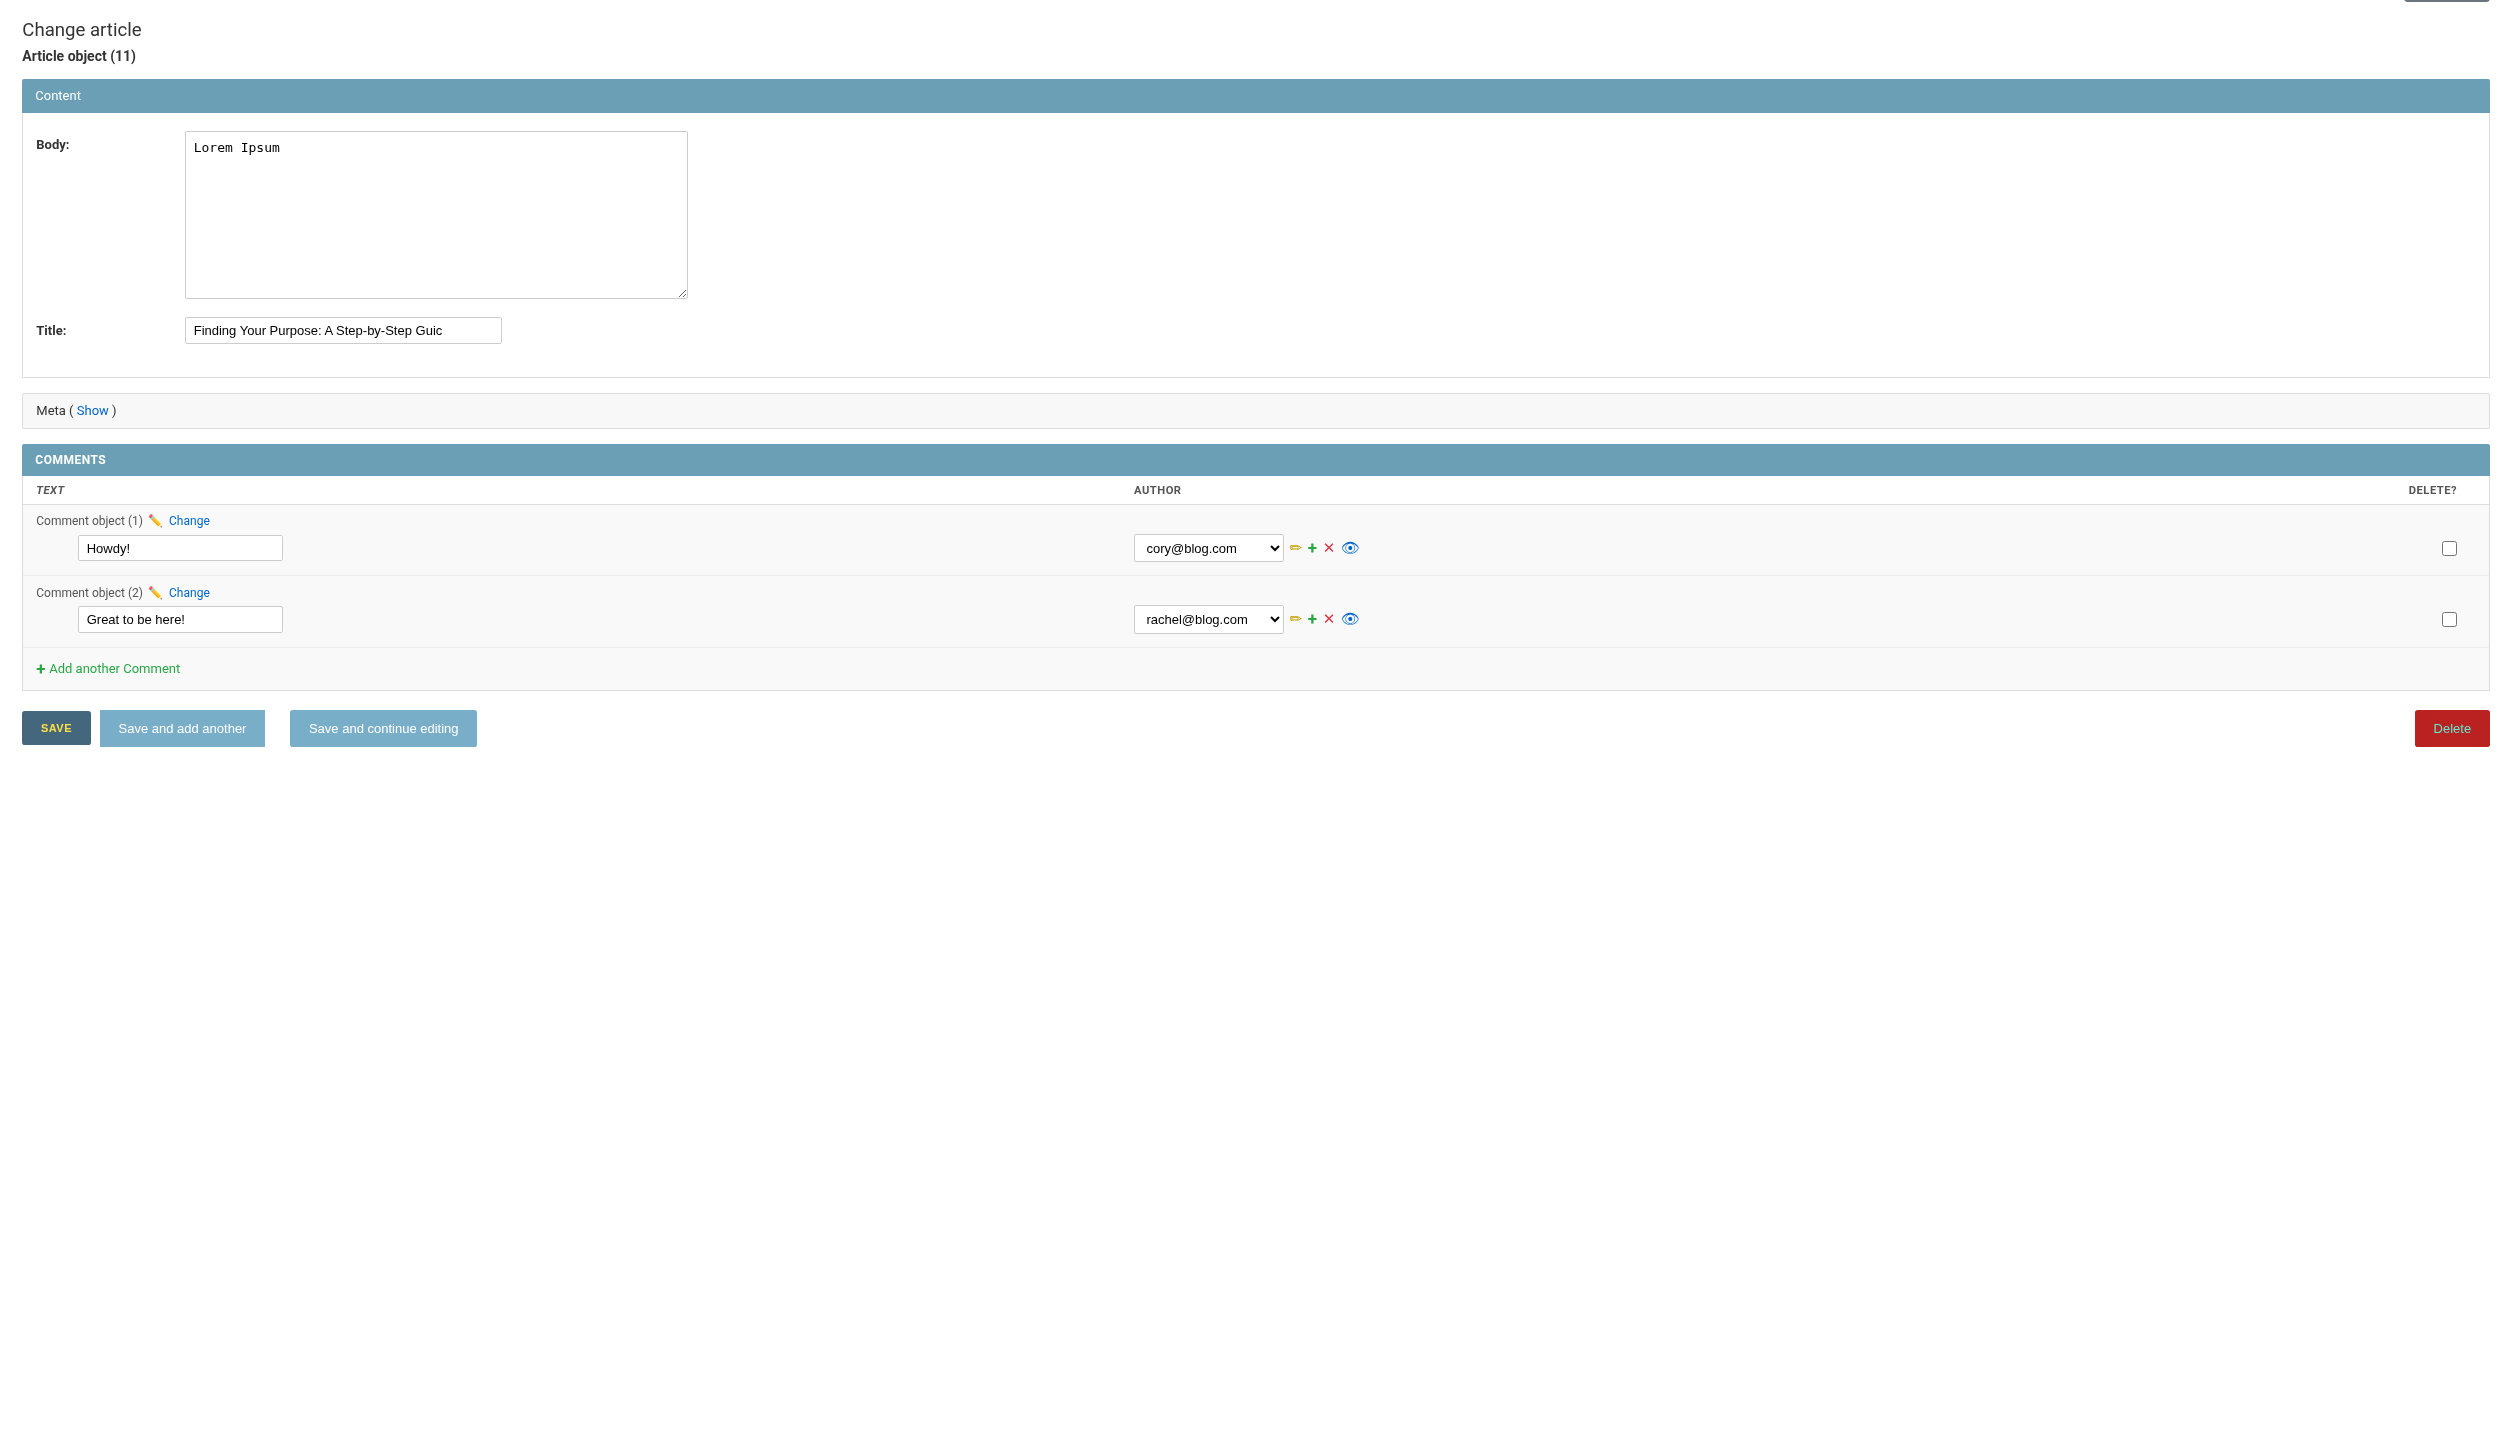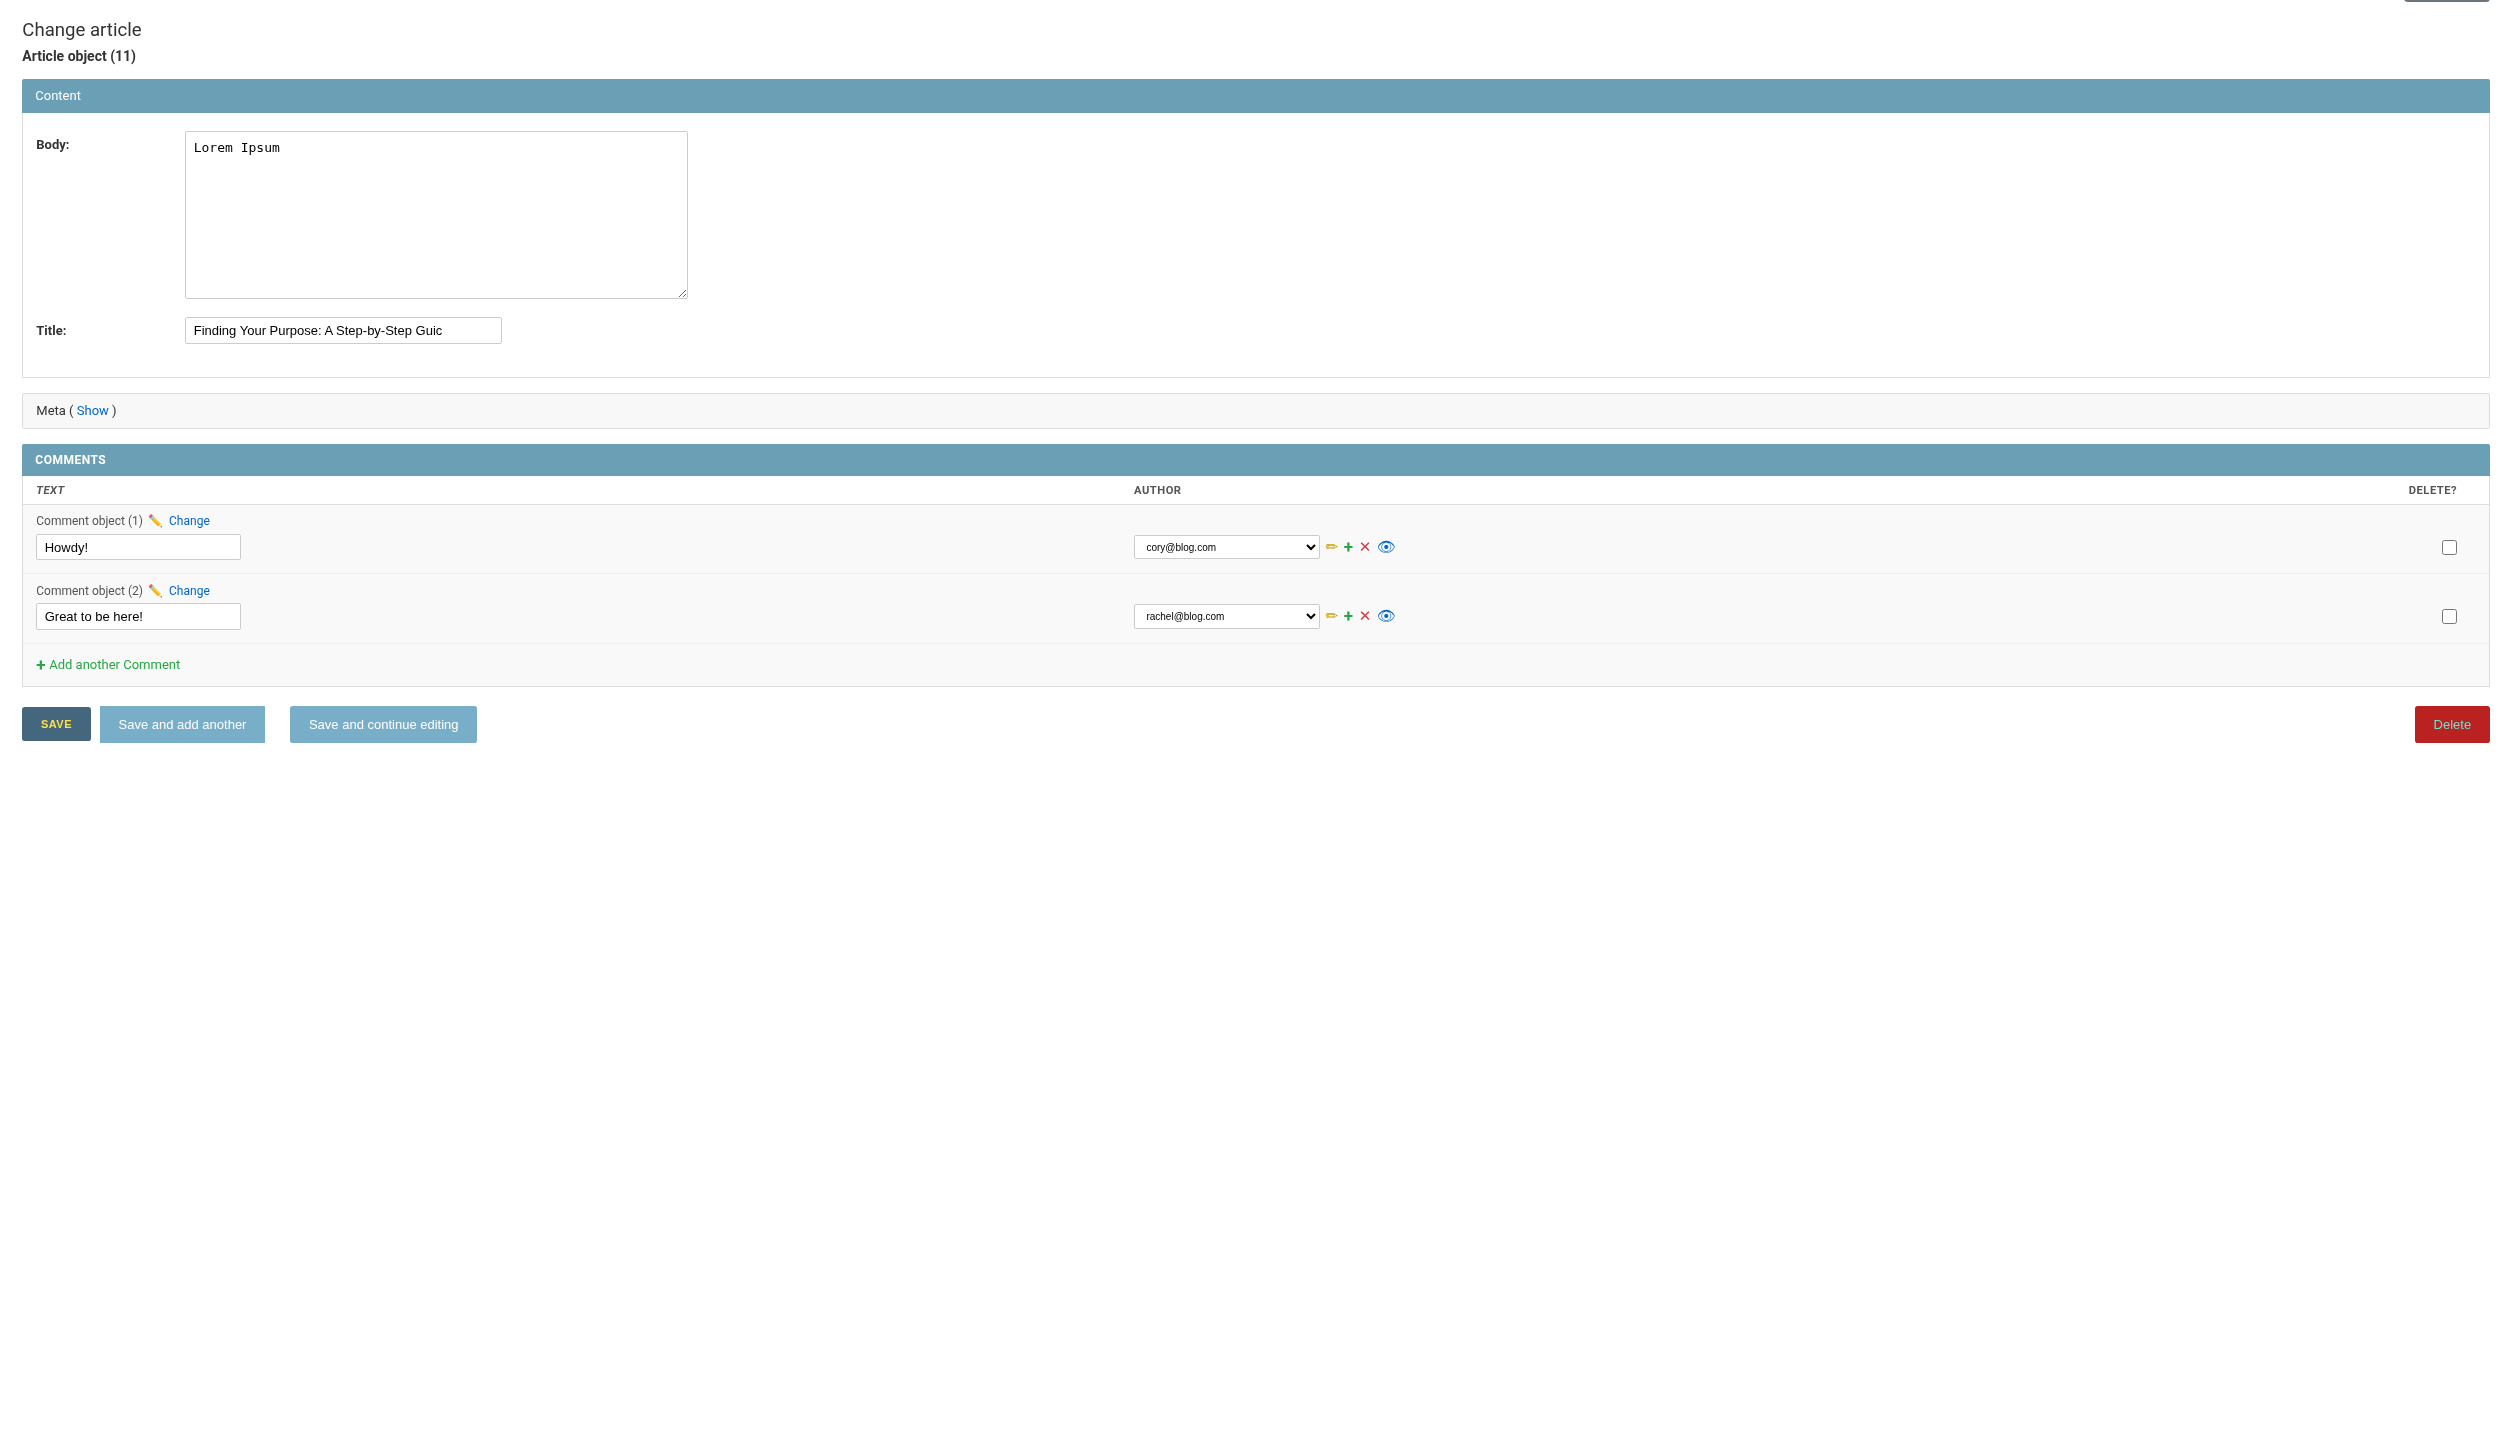--- a/index.html
+++ b/index.html
@@ -169,33 +169,34 @@
     .comment-text-field {
       flex: 0 0 45%;
     }
     .comment-text-field input[type="text"] {
       width: 205px;
       padding: 4.7px 7.4px;
       border: 0.9px solid #ccc;
       border-radius: 1.9px;
       font-size: 13px;
       background: #fff;
+      margin-left: 42px;
     }
     .comment-author-field {
       flex: 0 0 35%;
       display: flex;
       align-items: center;
       gap: 5.6px;
     }
     .comment-author-field select {
-      width: 186px;
+      width: 150px;
       padding: 4.7px 7.4px;
       border: 0.9px solid #ccc;
       border-radius: 1.9px;
-      font-size: 10px;
+      font-size: 13px;
       background: #fff;
     }
     .icon-btn {
       cursor: pointer;
       font-size: 15px;
       text-decoration: none;
       display: inline-block;
     }
     .icon-edit { color: #c8a000; }
     .icon-add { color: #28a745; font-weight: bold; font-size: 17px; }

